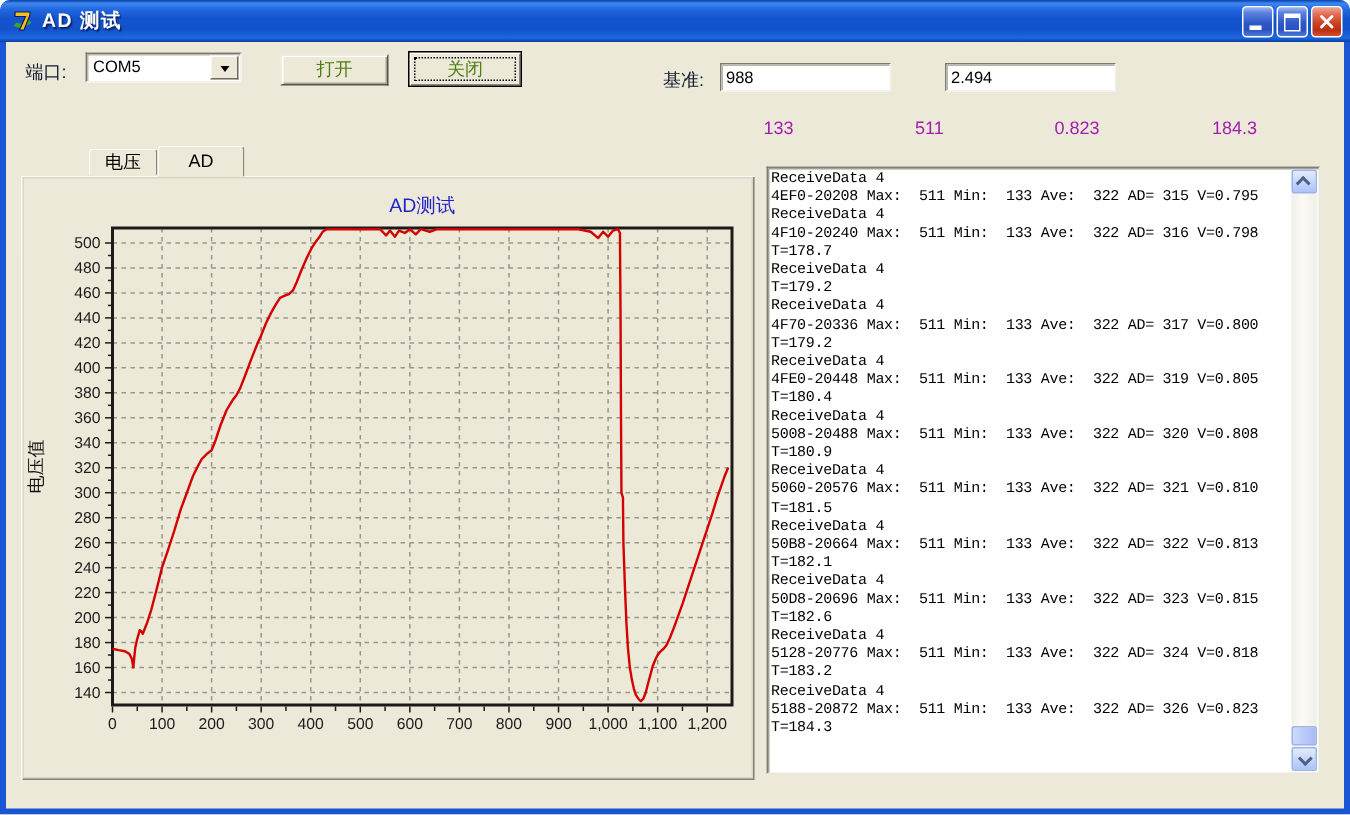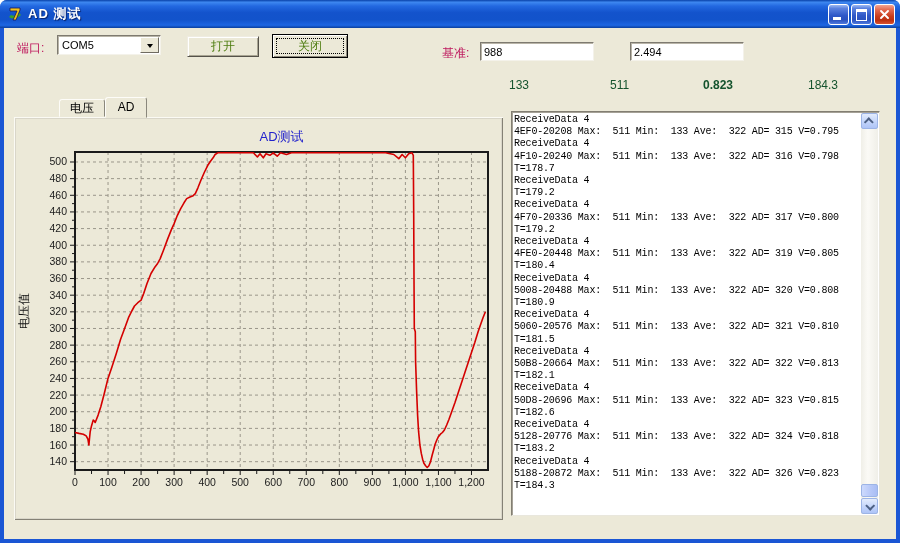--- a/index.html
+++ b/index.html
@@ -15,21 +15,21 @@
     text-shadow:1px 1px 1px rgba(0,0,40,.6);}
   .win-btns{position:absolute;right:5px;top:4px;display:flex;gap:2px;}
   .tb-btn{position:relative;width:21px;height:21px;border-radius:3px;border:1px solid #fff;
     box-sizing:border-box;display:flex;align-items:center;justify-content:center;cursor:default;}
   .tb-btn.blue{background:linear-gradient(180deg,#9cb8f2 0%,#5b82df 18%,#2f58c8 55%,#2a52be 78%,#4e78dd 100%);}
   .tb-btn.red{background:linear-gradient(180deg,#f2a492 0%,#e36a50 25%,#c83c1c 60%,#bc3010 80%,#d8502e 100%);}
   .glyph-min{position:absolute;left:4px;bottom:4px;width:8px;height:3px;background:#fff;}
   .glyph-max{width:9px;height:8px;border:1px solid #fff;border-top-width:3px;}
   
   .content{position:absolute;left:4px;top:28px;right:4px;bottom:4px;background:#ece9d8;}
-  .lbl{position:absolute;font-size:12px;color:#be185d;}
+  .lbl{position:absolute;font-size:12px;color:#0f172a;}
   
   .combo{position:absolute;left:53px;top:7px;width:104px;height:20px;background:#fff;
     border:1px solid;border-color:#7e7a70 #f4f2ea #f4f2ea #7e7a70;box-sizing:border-box;
     box-shadow:inset 1px 1px 0 #b9b5a8;}
   .combo-text{position:absolute;left:4px;top:3px;font-size:11px;}
   .combo-btn{position:absolute;right:1px;top:1px;bottom:1px;width:17px;background:#ece9d8;
     border:1px solid;border-color:#fff #6f6b61 #6f6b61 #fff;display:flex;align-items:center;justify-content:center;}
   .combo-arrow{width:0;height:0;border:3.5px solid transparent;border-top:4.5px solid #000;margin-top:4px;}
   
   .xp-btn{position:absolute;background:#ece9d8;font-size:12px;color:#4d7c0f;text-align:center;
@@ -38,26 +38,26 @@
   .btn-open{left:183px;top:8px;width:72px;height:21px;line-height:19px;}
   .btn-close{left:268px;top:6px;width:76px;height:24px;line-height:22px;
     border:1px solid #000;box-shadow:inset 1px 1px 0 #fff,inset -1px -1px 0 #8c887b;}
   .btn-close::after{content:"";position:absolute;inset:3px;border:1px dotted #000;}
   
   .xp-edit{position:absolute;top:14px;height:19px;background:#fff;border:1px solid;
     border-color:#7e7a70 #f4f2ea #f4f2ea #7e7a70;box-shadow:inset 1px 1px 0 #b9b5a8;
     box-sizing:border-box;font-family:"Liberation Sans",sans-serif;font-size:11px;padding:3px 3px;outline:none;}
   .edit1{left:476px;width:114px;}
   .edit2{left:626px;width:114px;}
-  .stat{position:absolute;top:50px;font-size:12px;color:#14532d;}
+  .stat{position:absolute;top:50px;font-size:12px;color:#a21caf;}
   
   .tab{position:absolute;font-size:12px;text-align:center;background:#ece9d8;box-sizing:border-box;
     border:1px solid;border-color:#fdfcf8 #8a877c transparent #fdfcf8;border-radius:3px 3px 0 0;cursor:default;margin-left:45px;}
   .tab-1{left:10px;top:71px;width:46px;height:18px;line-height:17px;}
-  .tab-2{left:56px;top:69px;width:42px;height:21px;line-height:19px;z-index:3;}
+  .tab-2{left:56px;top:69px;width:58px;height:21px;line-height:19px;z-index:3;}
   
   .chart-panel{position:absolute;left:10px;top:89px;width:489px;height:403px;background:#ece9d8;z-index:2;
     box-shadow:inset 1px 1px 0 #fbfaf4,inset -1px -1px 0 #848175,inset 2px 2px 0 #d9d6c9,inset -2px -2px 0 #d9d6c9;}
   .chart-panel svg{position:absolute;inset:0;}
   .tick{font:10.5px "Liberation Sans",sans-serif;fill:#1b1b1b;}
   .ctitle{font:13px "Liberation Sans",sans-serif;}
   .ylab{font:12px "Liberation Sans",sans-serif;fill:#111;}
   
   .log-box{position:absolute;left:507px;top:83px;width:369px;height:405px;background:#fff;
     border:1px solid;border-color:#827e72 #e9e7dd #e9e7dd #827e72;box-sizing:border-box;
@@ -118,21 +118,21 @@
 
     <div class="xp-btn btn-open">打开</div>
     <div class="xp-btn btn-close">关闭</div>
 
     <span class="lbl" style="left:438px;top:17px;">基准:</span>
     <input class="xp-edit edit1" readonly="" value="988" style="">
     <input class="xp-edit edit2" readonly="" value="2.494" style="">
 
     <span class="stat" style="left:505px;">133</span>
     <span class="stat" style="left:606px;">511</span>
-    <span class="stat" style="left:699px;font-weight:bold;">0.823</span>
+    <span class="stat" style="left:699px;">0.823</span>
     <span class="stat" style="left:788px;margin-left:16px;">184.3</span>
 
     <div class="tab tab-1">电压</div>
     <div class="tab tab-2">AD</div>
 
     <div class="chart-panel">
       <svg width="489" height="403" viewBox="0 0 489 403">
           <g>
             <line x1="61" y1="344.67539267015707" x2="474" y2="344.67539267015707" stroke="#9a968a" stroke-width="1" stroke-dasharray="3 3"></line>
             <line x1="61" y1="328.0261780104712" x2="474" y2="328.0261780104712" stroke="#9a968a" stroke-width="1" stroke-dasharray="3 3"></line>

